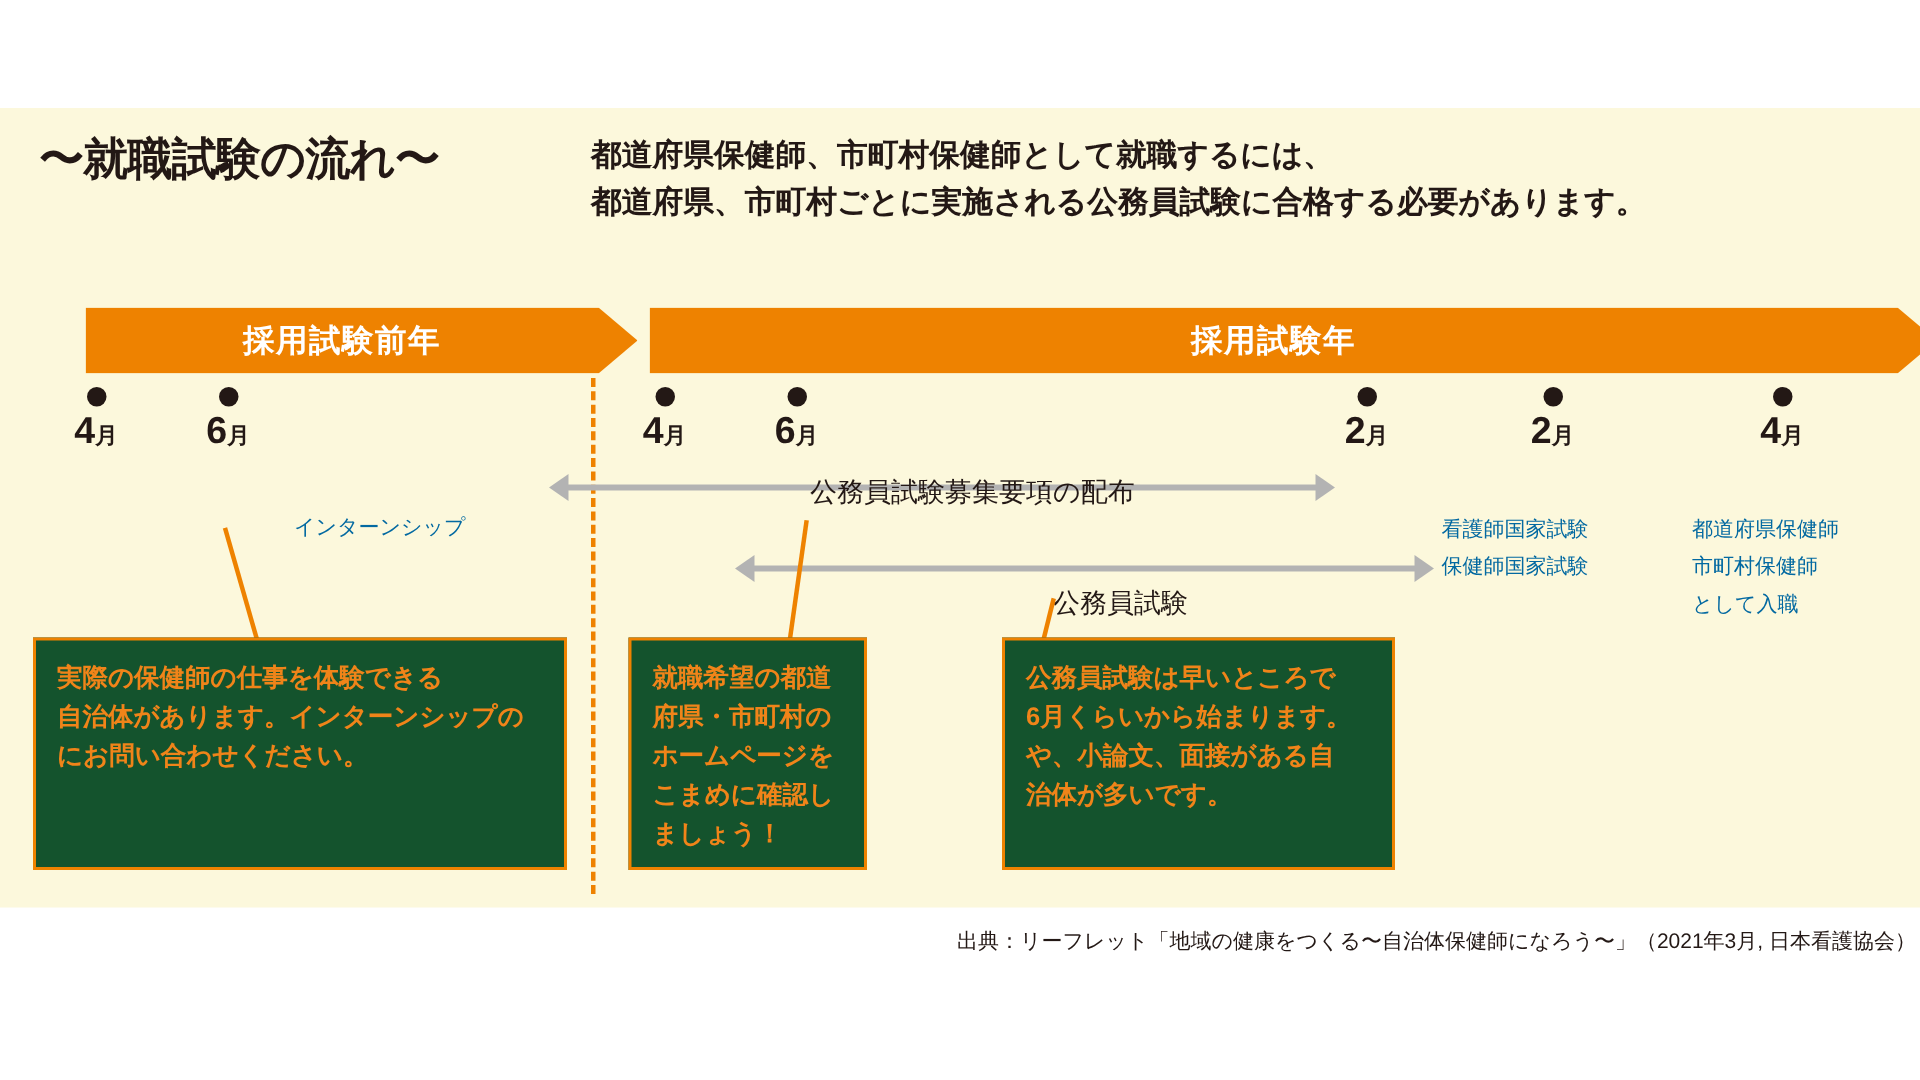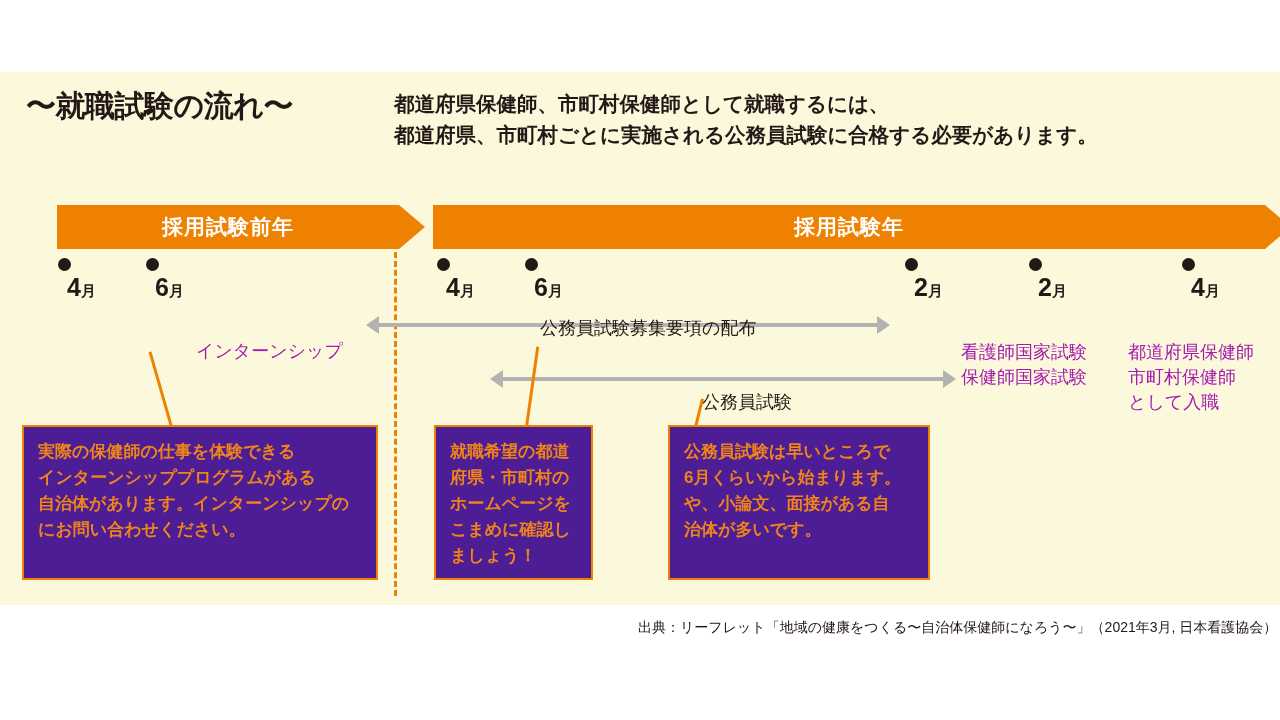--- a/index.html
+++ b/index.html
@@ -87,21 +87,21 @@
     height: 344px;
     border-left: 3px dashed #ee8200;
   }
 
   
   .month-tick {
     position: absolute;
     top: 258px;
     width: 64px;
     margin-left: -32px;
-    text-align: right;
+    text-align: center;
   }
   .month-dot {
     width: 13px;
     height: 13px;
     border-radius: 50%;
     background: #231815;
     margin: 0 auto 4px auto;
   }
   .month-text {
     font-size: 25px;
@@ -141,49 +141,49 @@
   .range-label {
     position: absolute;
     font-size: 18px;
     color: #231815;
     white-space: nowrap;
   }
 
   
   .note-label {
     position: absolute;
-    font-size: 18px;
+    font-size: 14px;
     line-height: 25px;
-    color: #a21caf;
+    color: #0369a1;
     white-space: nowrap;
   }
 
   
   .leader-line {
     position: absolute;
     background: #ee8200;
     width: 2.5px;
     transform-origin: bottom center;
   }
 
   
   .callout {
     position: absolute;
-    background: #4c1d95;
+    background: #14532d;
     border: 2.5px solid #ee8200;
     box-sizing: border-box;
     color: #f08419;
     font-size: 17px;
     font-weight: 700;
     line-height: 26px;
     padding: 12px 12px 10px 14px;
   }
   .callout div { white-space: nowrap; }
   #callout-0 { left: 22px;  top: 425px; width: 356px; height: 155px; }
-  #callout-1 { left: 434px; top: 425px; width: 159px; height: 155px; }
+  #callout-1 { left: 419px; top: 425px; width: 159px; height: 155px; }
   #callout-2 { left: 668px; top: 425px; width: 262px; height: 155px; }
 
   
   #source-citation {
     position: absolute;
     left: 638px;
     top: 619px;
     font-size: 14px;
     color: #231815;
     white-space: nowrap;
@@ -264,21 +264,20 @@
   <div>市町村保健師</div>
   <div>として入職</div>
 </div>
 
 <div class="leader-line" style="left:170px; top:349px; height:78px; transform: rotate(-16deg);"></div>
 <div class="leader-line" style="left:525px; top:346px; height:81px; transform: rotate(8deg);"></div>
 <div class="leader-line" style="left:694px; top:398px; height:29px; transform: rotate(14deg);"></div>
 
 <div class="callout" id="callout-0">
   <div>実際の保健師の仕事を体験できる</div>
-  <div>インターンシッププログラムがある</div>
   <div>自治体があります。インターンシップの</div>
   <div>にお問い合わせください。</div>
 </div>
 
 <div class="callout" id="callout-1">
   <div>就職希望の都道</div>
   <div>府県・市町村の</div>
   <div>ホームページを</div>
   <div>こまめに確認し</div>
   <div>ましょう！</div>

